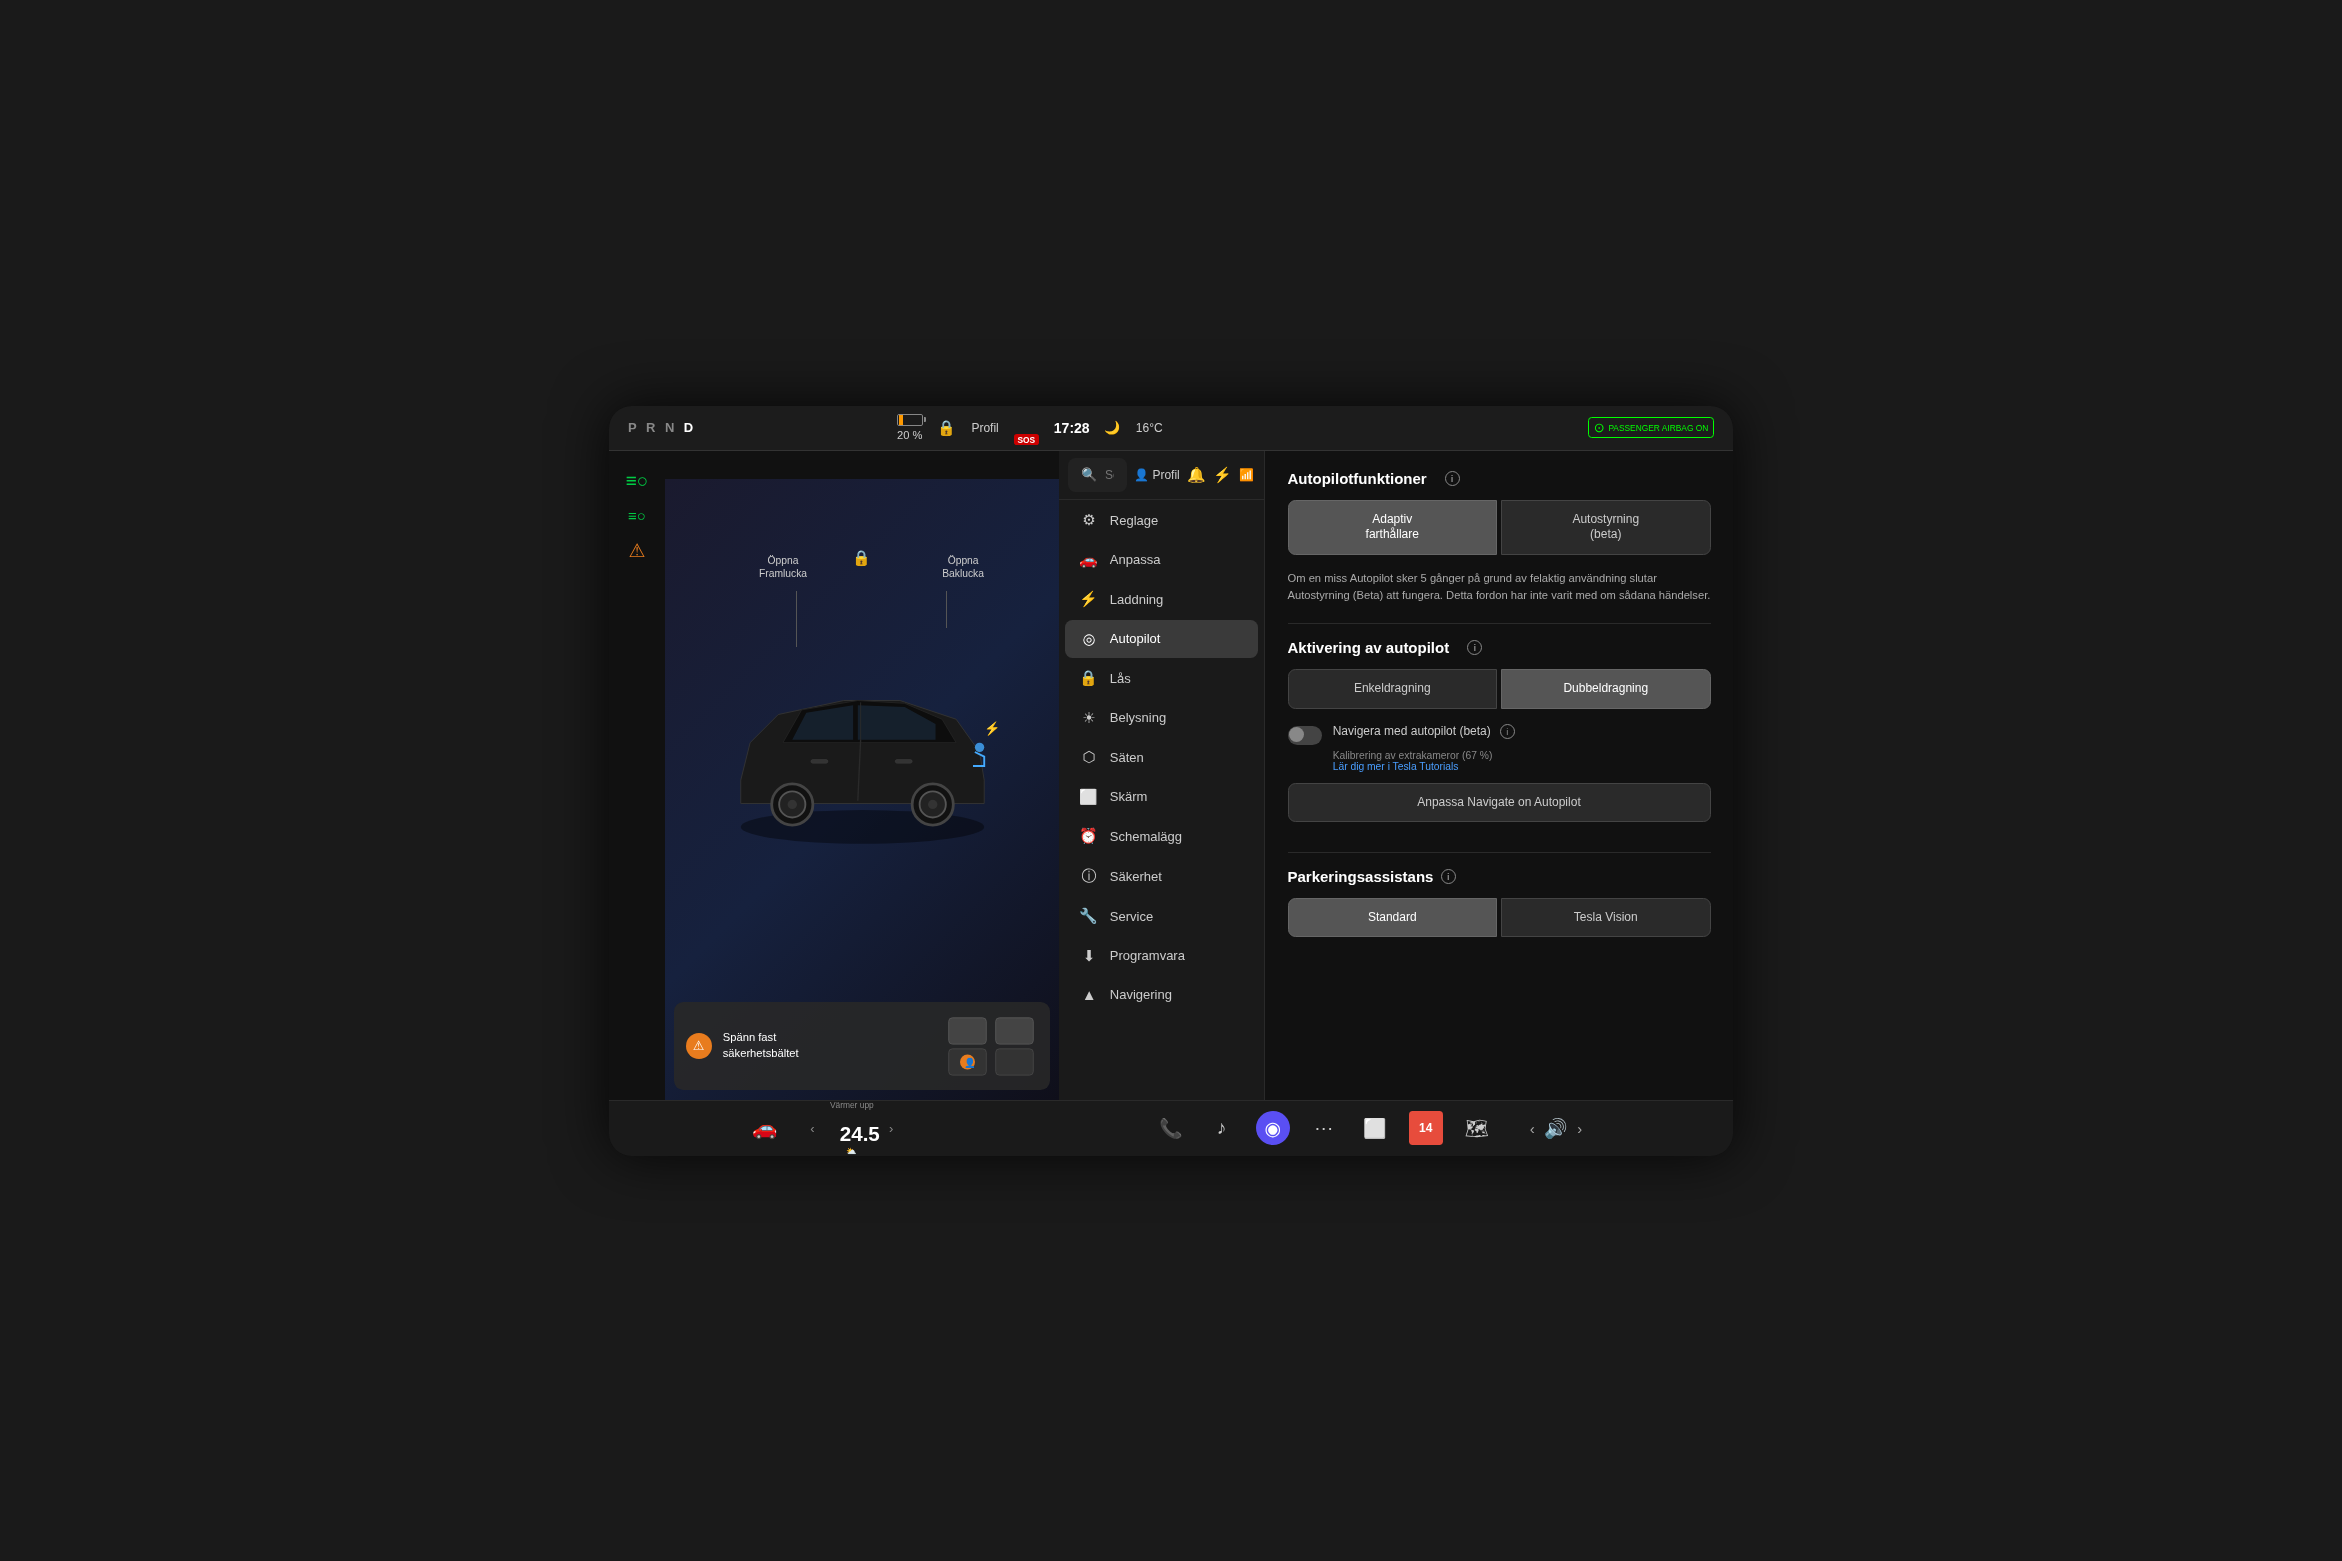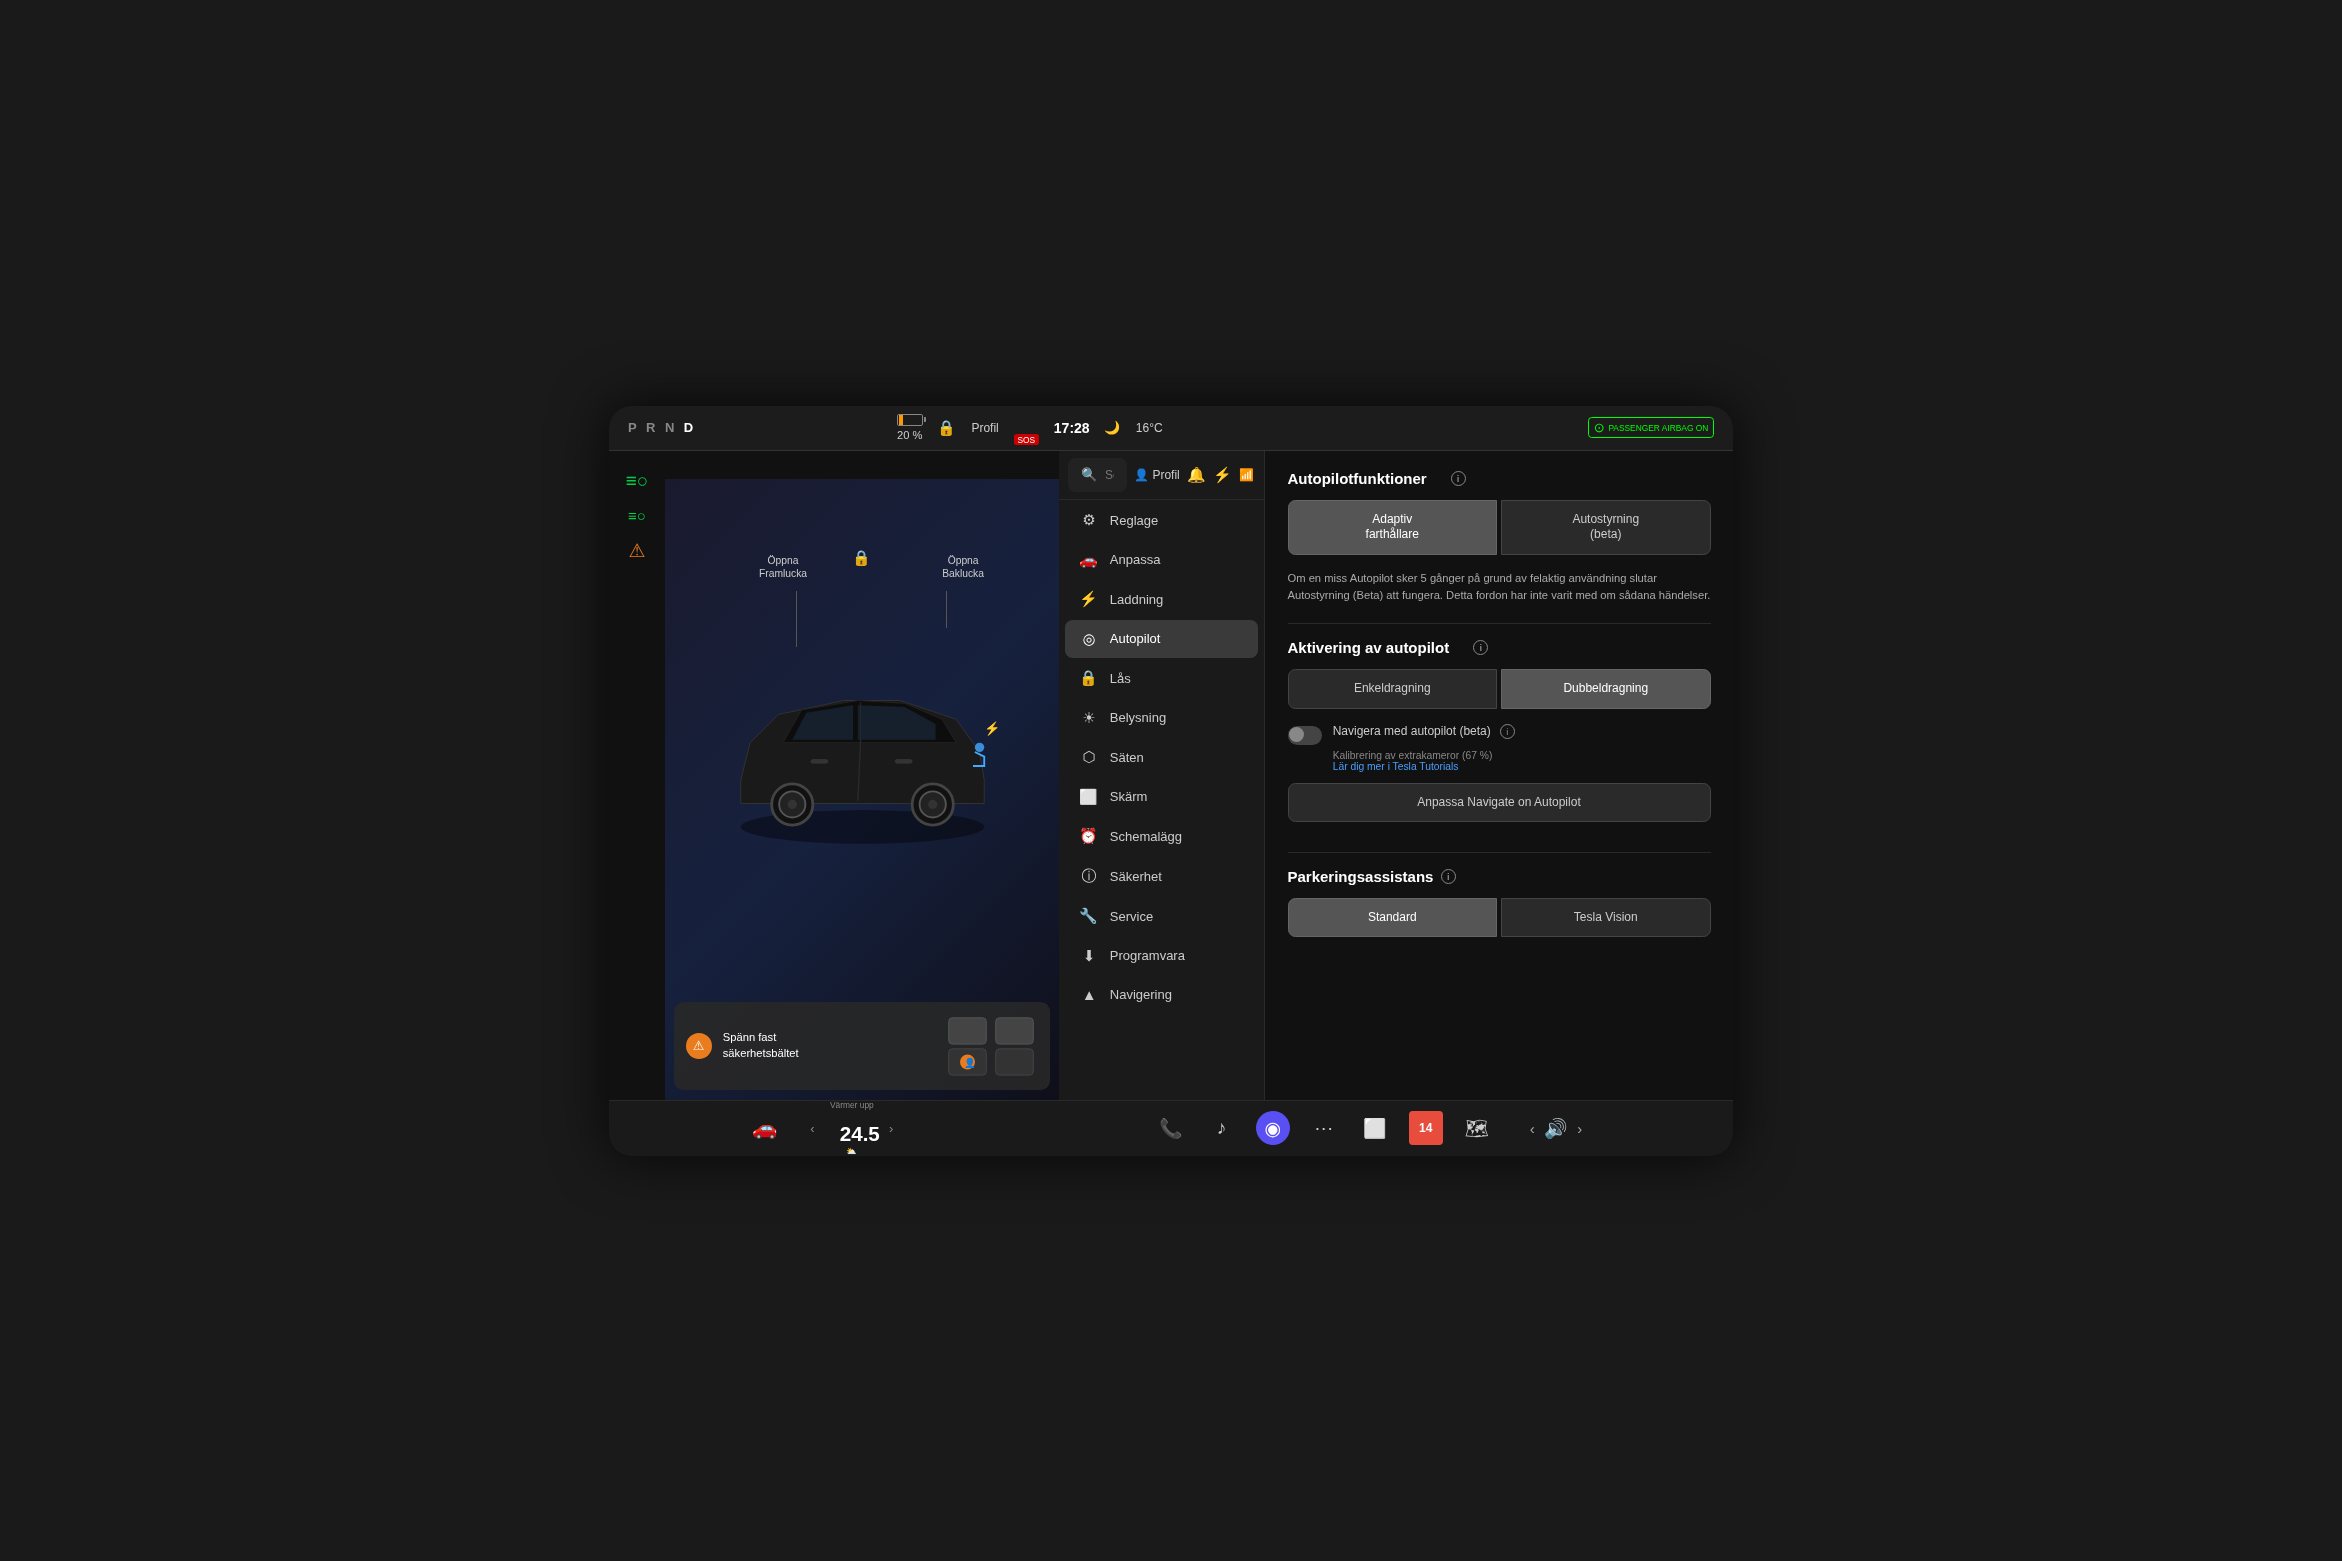--- a/index.html
+++ b/index.html
@@ -75,21 +75,21 @@
     .battery-fill {
       width: 20%;
       height: 100%;
       background: #f90;
       margin: 0.9px;
     }
     .sos-badge {
       background: #c00;
       color: #fff;
       font-size: 8.4px;
-      font-weight: 400;
+      font-weight: 700;
       padding: 0.9px 3.7px;
       border-radius: 2.8px;
       margin-top: 24px;
     }
     .time { font-size: 14px; font-weight: 600; color: #fff; }
     .temp { color: #ccc; font-size: 12px; }
     .status-right {
       margin-left: auto;
       display: flex;
       align-items: center;
@@ -277,21 +277,21 @@
       overflow-y: auto;
       color: #fff;
     }
     .settings-section-title {
       font-size: 15px;
       font-weight: 600;
       color: #fff;
       margin-bottom: 13px;
       display: flex;
       align-items: center;
-      gap: 24px;
+      gap: 18px;
     }
     .info-icon {
       width: 15px;
       height: 15px;
       border: 1.4px solid #888;
       border-radius: 50%;
       display: inline-flex;
       align-items: center;
       justify-content: center;
       font-size: 9.4px;

